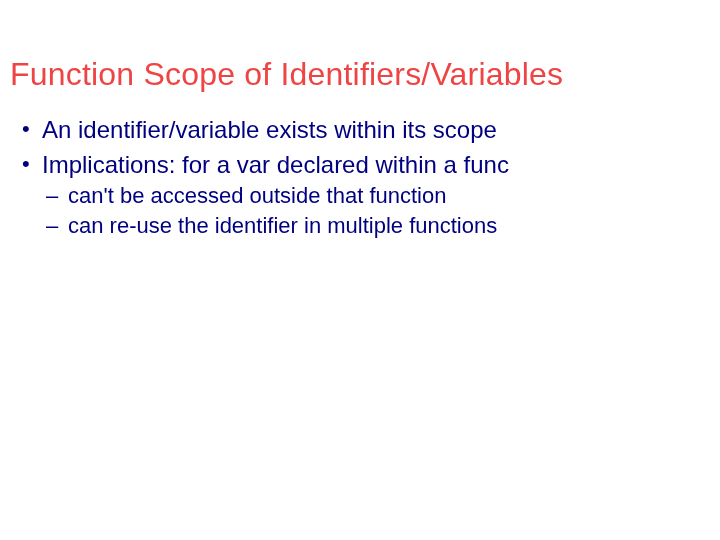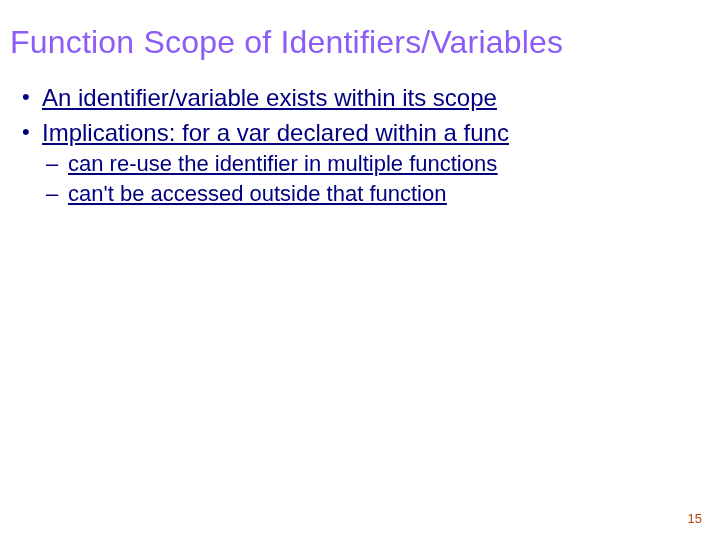--- a/index.html
+++ b/index.html
@@ -15,35 +15,35 @@
   }
   .slide {
     width: 720px;
     height: 540px;
     position: relative;
     box-sizing: border-box;
   }
   .title {
     font-size: 32px;
     font-weight: normal;
-    color: #8b5cf6;
-    padding: 24px 10px 0 10px;
+    color: #ef4444;
+    padding: 8px 10px 0 10px;
     line-height: 1.15;
     letter-spacing: 0.2px;
+    margin-top: 48px;
   }
   .body {
     padding: 22px 18px 0 18px;
     font-size: 24px;
     line-height: 1.28;
   }
   ul, li {
     margin: 0;
     padding: 0;
     list-style: none;
-    text-decoration: underline;
   }
   .lvl1 > li {
     position: relative;
     padding-left: 24px;
     margin-bottom: 4px;
     font-size: 24px;
   }
   .lvl1 > li::before {
     content: "•";
     position: absolute;
@@ -104,24 +104,24 @@
 
   <div class="body">
     <ul class="lvl1">
       <li>
         <span>An identifier/variable exists within its scope</span>
       </li>
       <li>
         <span>Implications: for a var declared within a func</span>
         <ul class="lvl2">
           <li>
-            <span>can re-use the identifier in multiple functions</span>
+            <span>can't be accessed outside that function</span>
           </li>
           <li>
-            <span>can't be accessed outside that function</span>
+            <span>can re-use the identifier in multiple functions</span>
           </li>
         </ul>
       </li>
     </ul>
   </div>
 
   <div class="pagenum">15</div>
 </div>
 
 </body></html>

